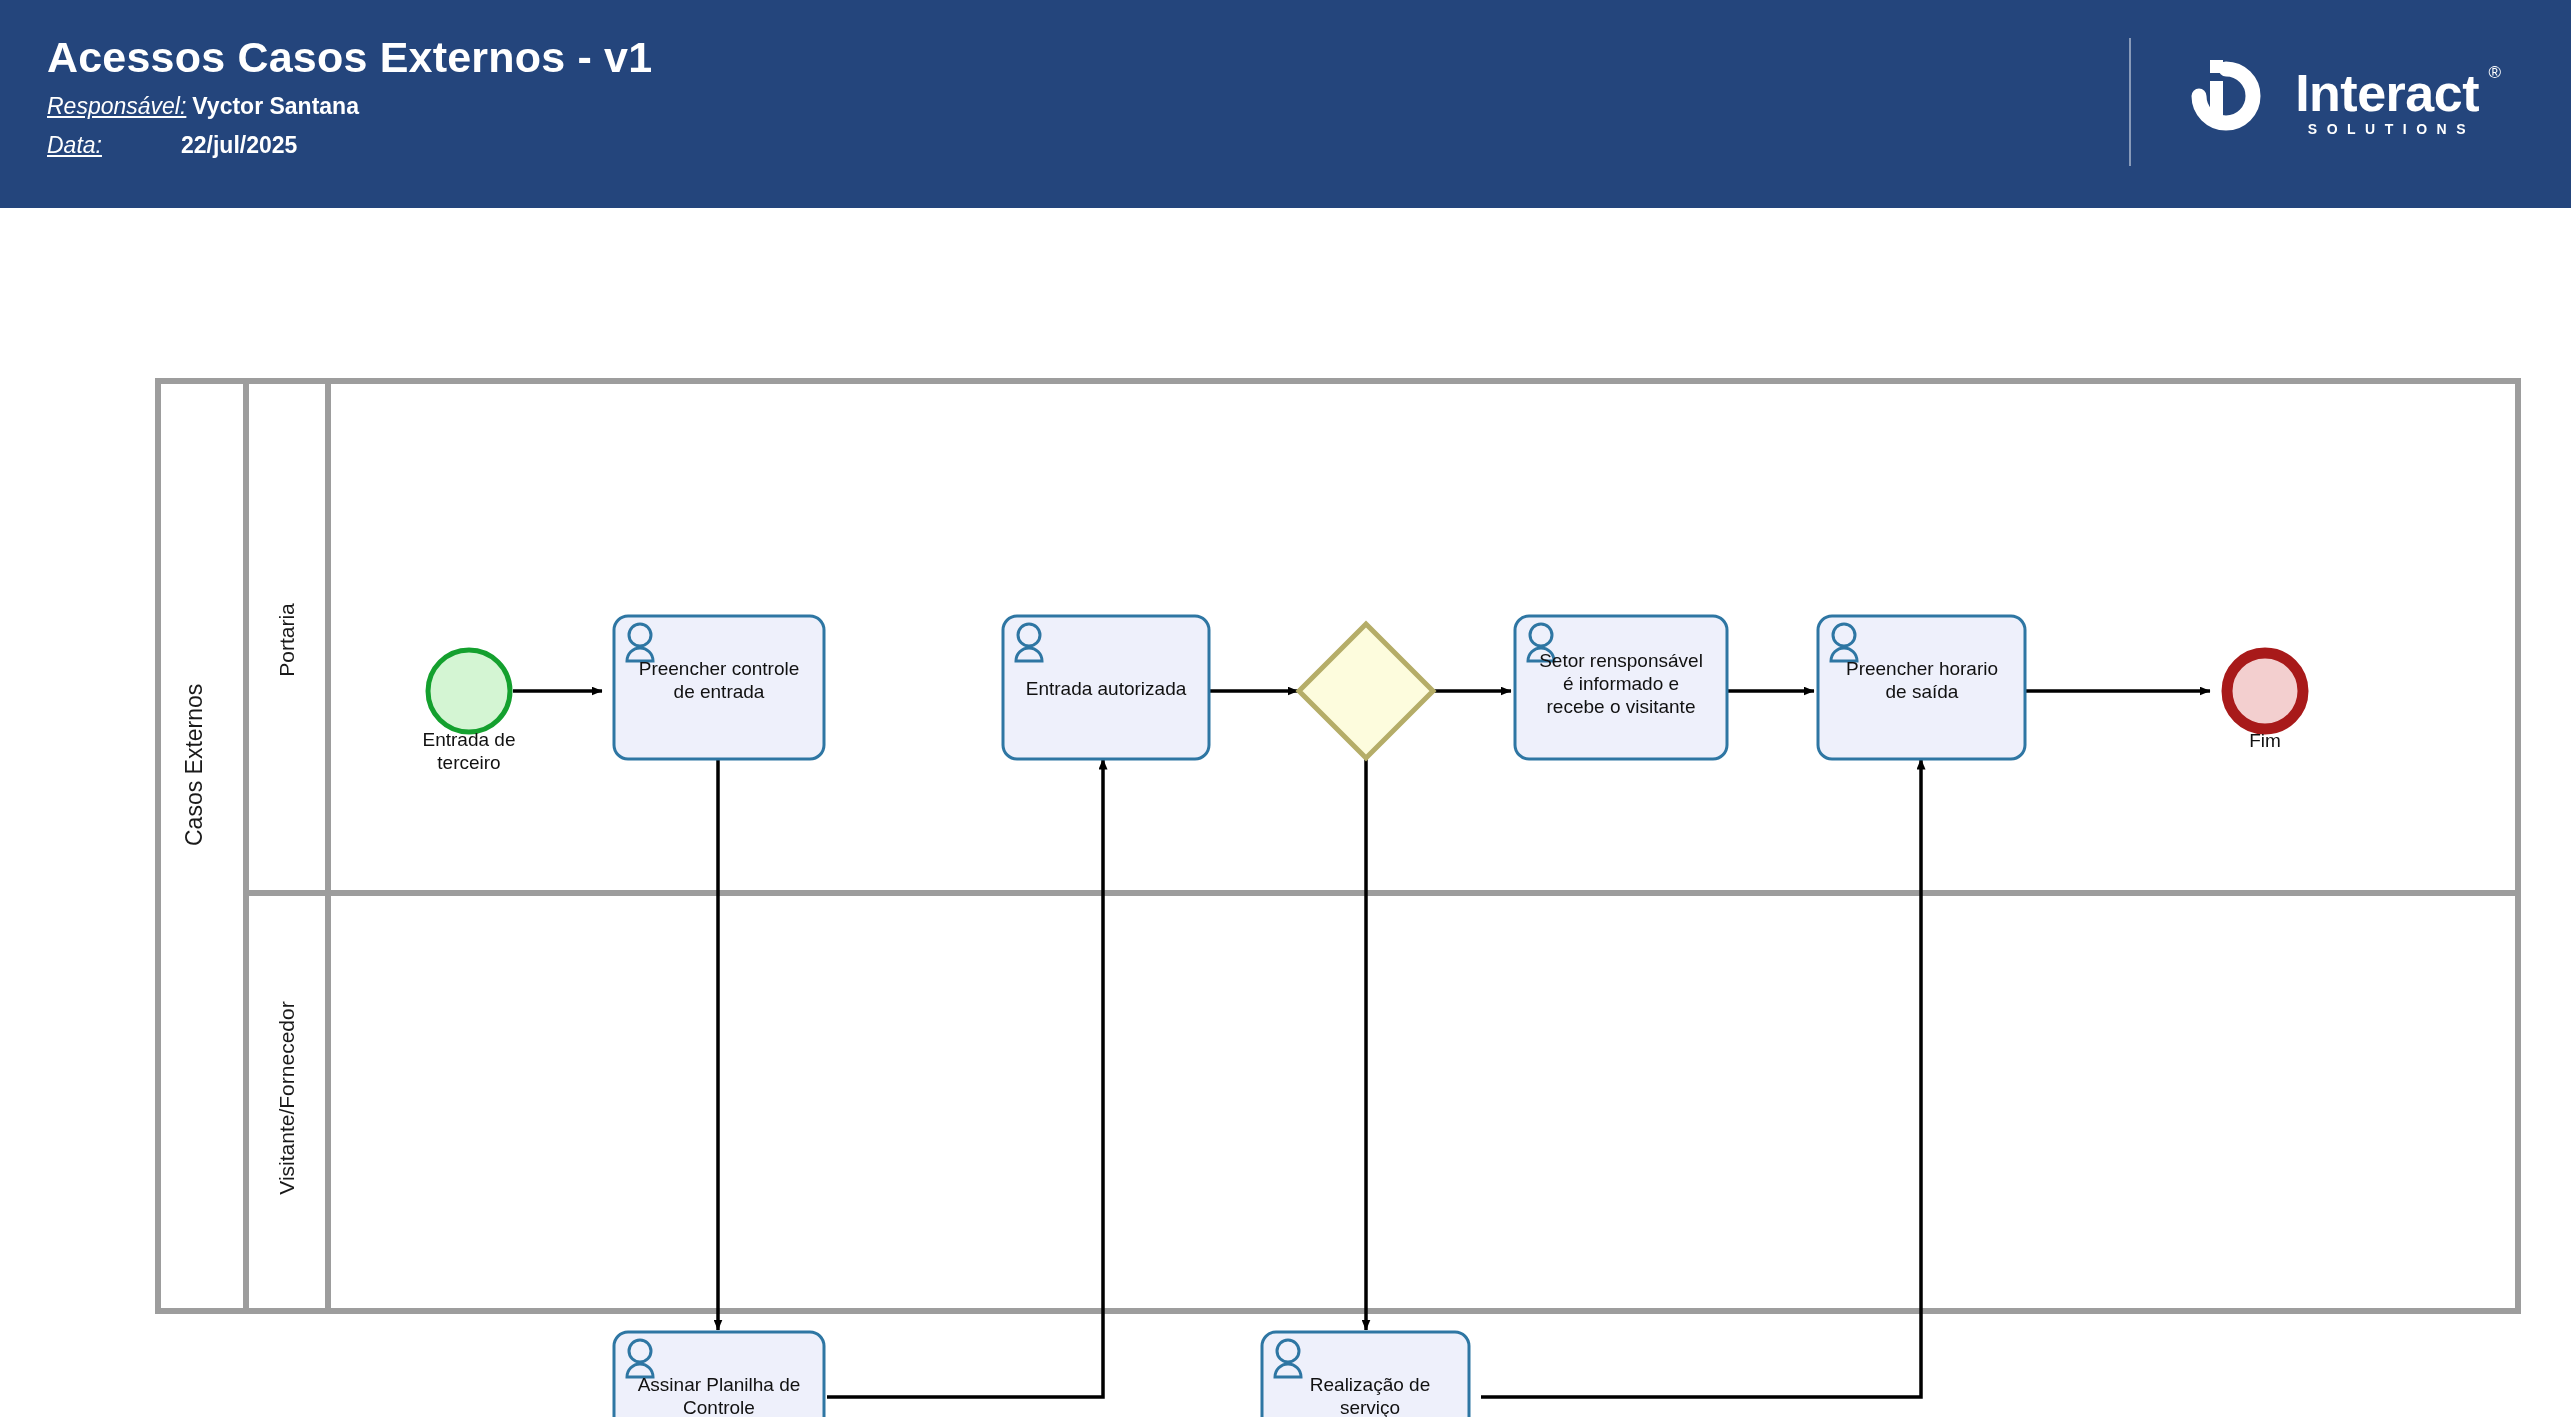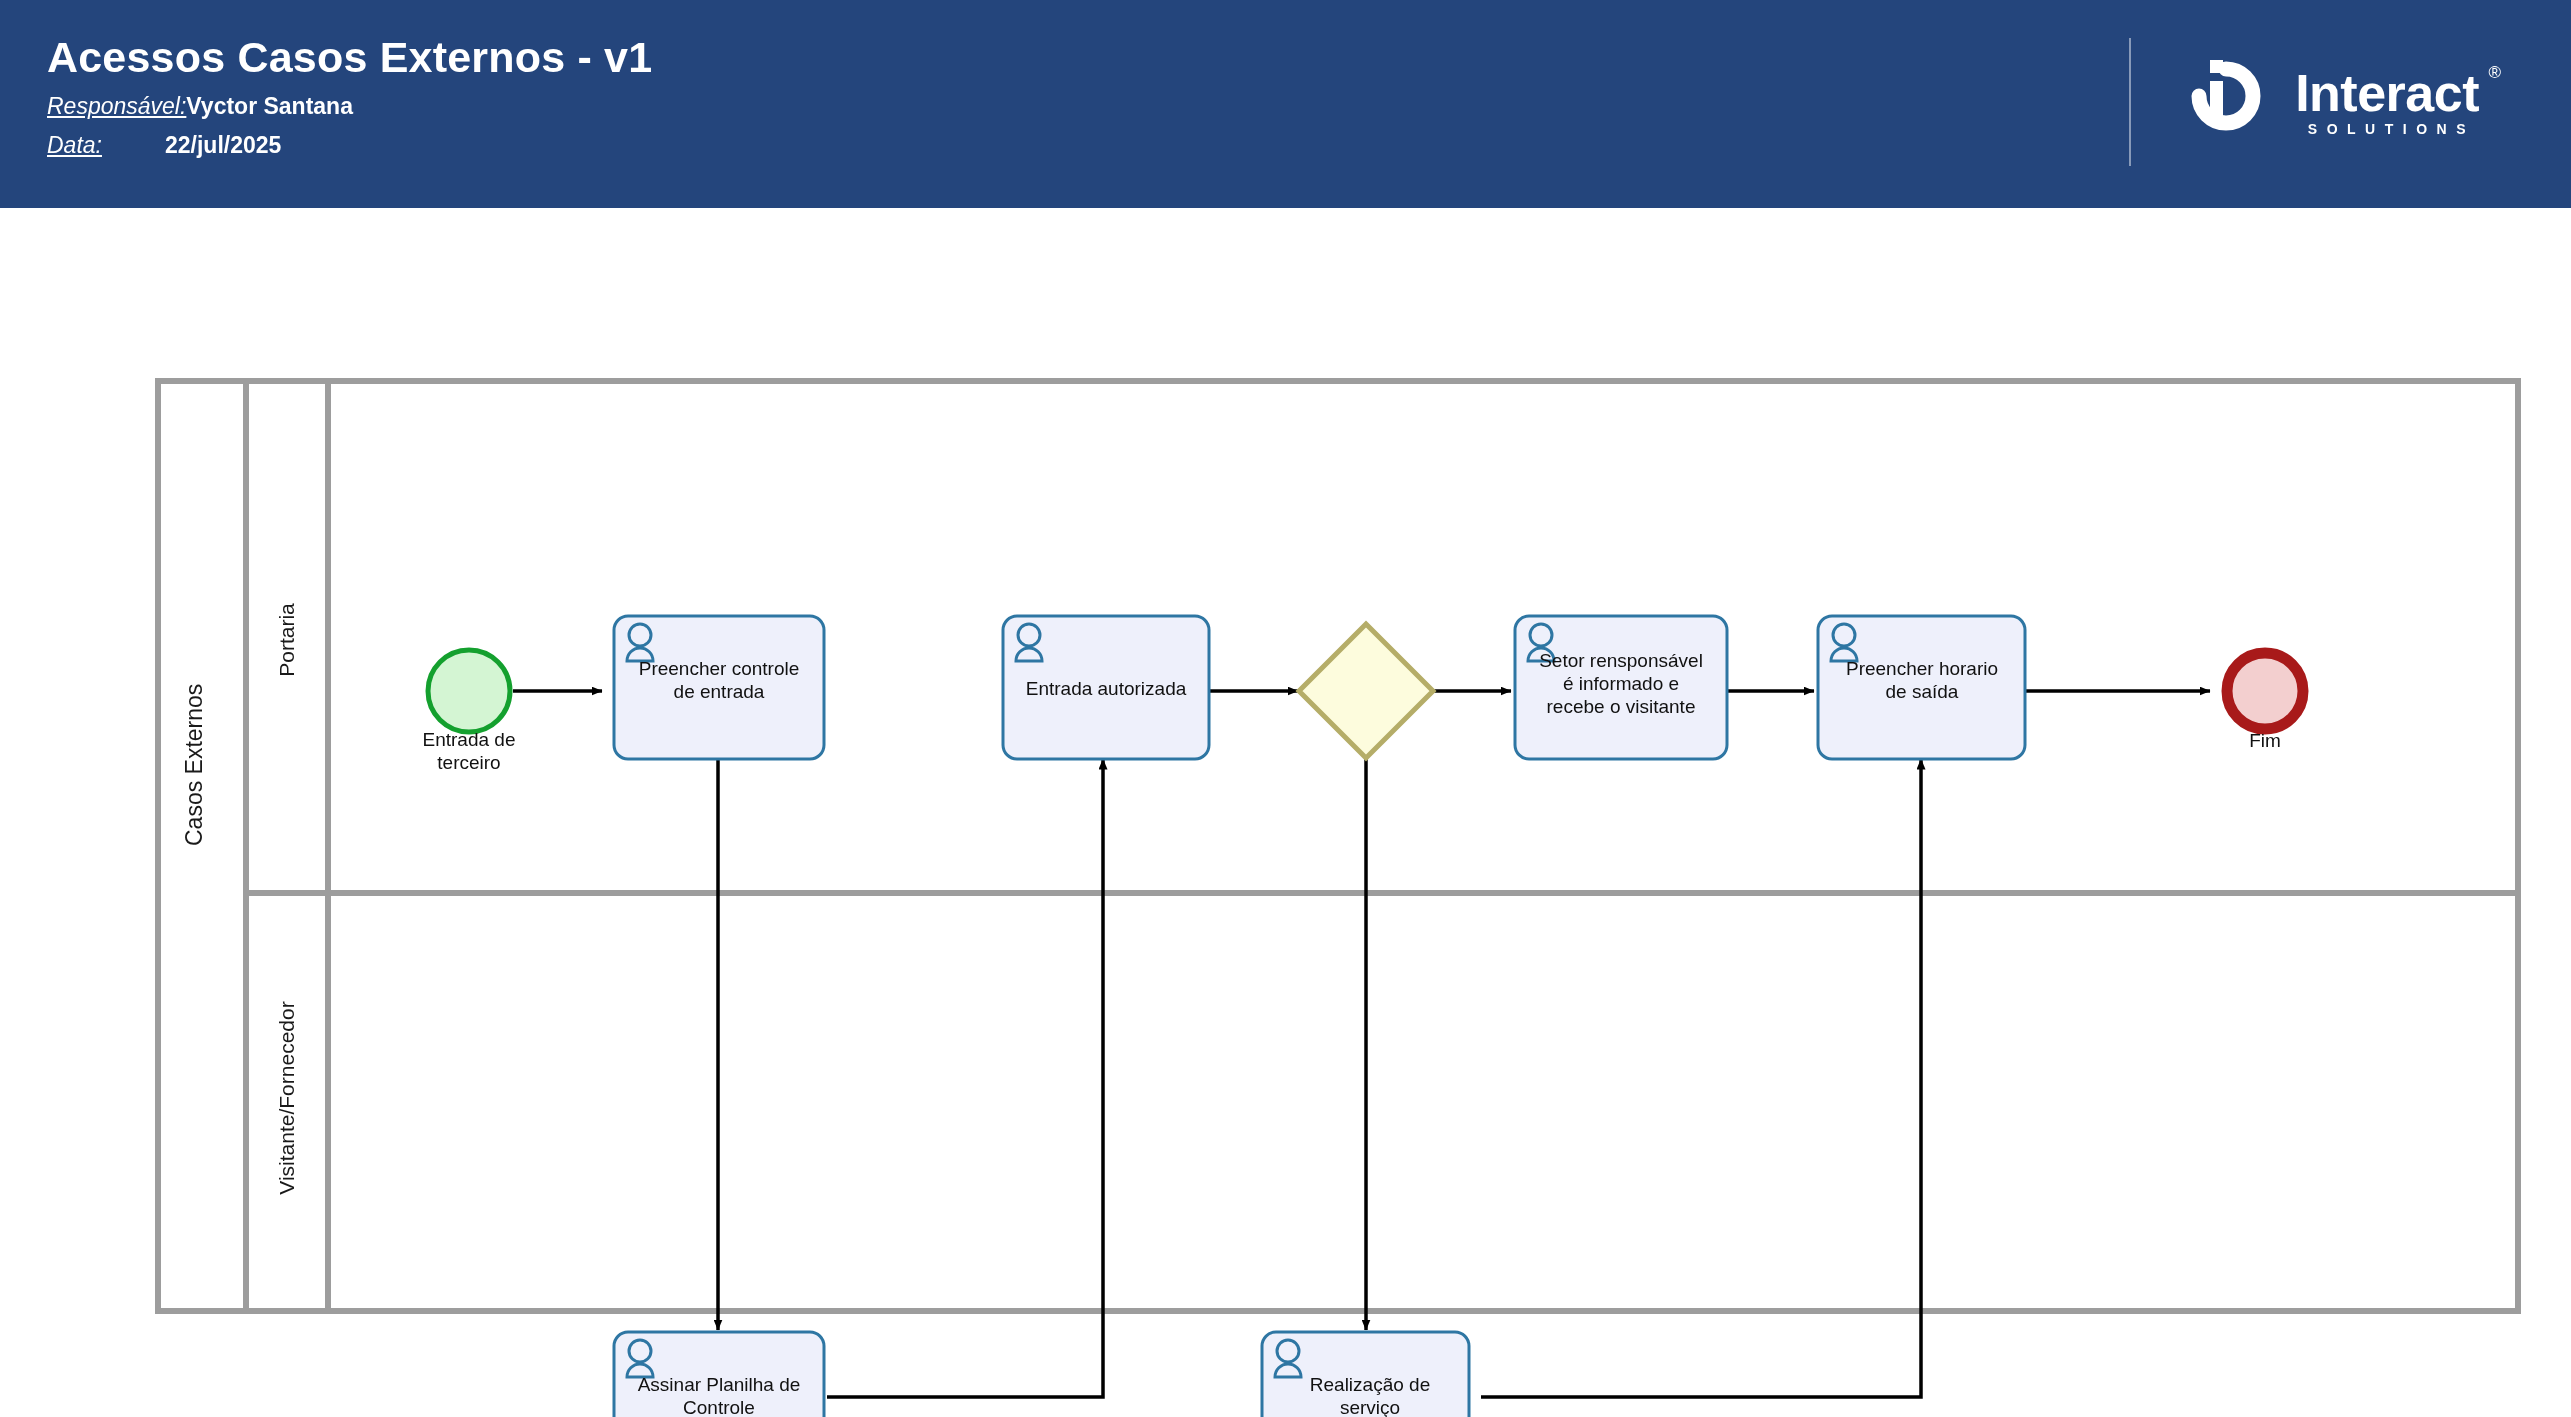--- a/index.html
+++ b/index.html
@@ -42,23 +42,24 @@
   .meta-label {
     font-style: italic;
     font-size: 23px;
     color: #ffffff;
     text-decoration: underline;
   }
   .meta-value {
     font-size: 23px;
     font-weight: bold;
     color: #ffffff;
+    margin-left: 6px;
   }
   #meta-row-date .meta-label { width: 118px; }
-  #meta-row-date .meta-value { margin-left: 0; }
+  #meta-row-date .meta-value { margin-left: 16px; }
 
   
   #brand-block {
     position: absolute;
     right: 92px; top: 28px;
     height: 148px;
     display: flex;
     align-items: center;
   }
   #brand-divider {

